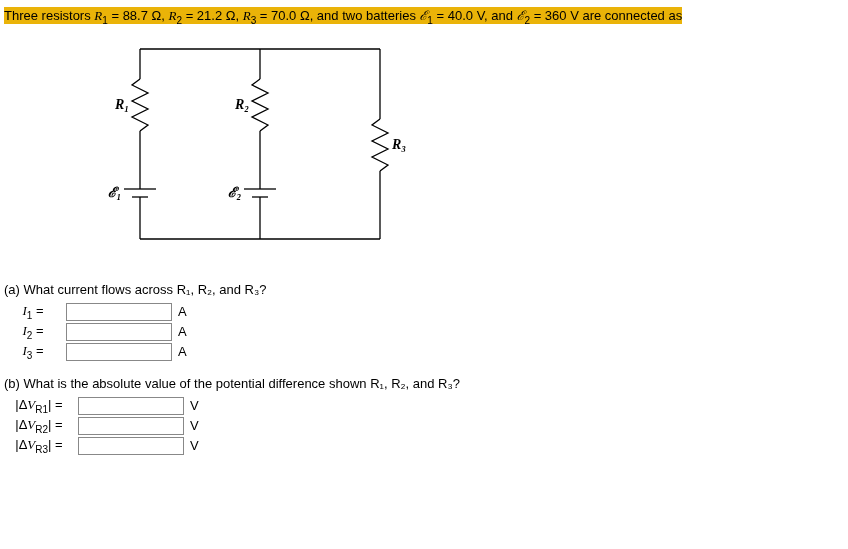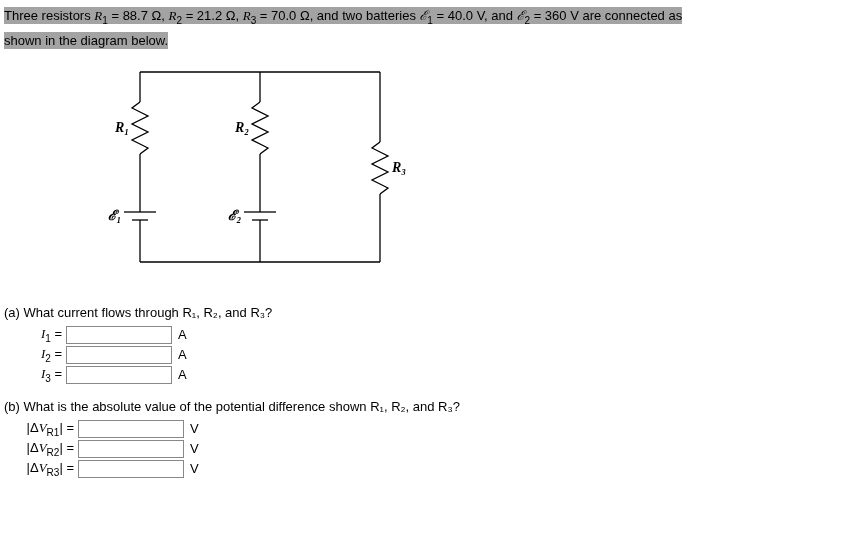--- a/index.html
+++ b/index.html
@@ -5,21 +5,21 @@
   body {
     font-family: Arial, Helvetica, sans-serif;
     font-size: 13px;
     color: #000;
     margin: 0;
     padding: 0;
     width: 848px;
     background: #fff;
   }
   .highlight {
-    background-color: #a3a3a3;
+    background-color: #eab308;
     line-height: 1.6;
   }
   .problem-text {
     margin: 4px 4px 10px 4px;
     line-height: 1.8;
   }
   .problem-text span {
     padding: 1px 0;
   }
   .sub {
@@ -36,21 +36,21 @@
   }
   .input-row {
     margin: 2px 4px;
     display: flex;
     align-items: center;
     gap: 4px;
   }
   .input-row .lbl {
     display: inline-block;
     min-width: 58px;
-    text-align: right;
+    text-align: center;
     font-family: 'Times New Roman', serif;
     font-style: italic;
   }
   .input-row .lbl .sub { font-style: normal; font-family: Arial; }
   .input-row input[type="text"] {
     width: 100px;
     height: 16px;
     border: 1px solid #888;
     font-size: 12px;
     padding: 0 2px;
@@ -64,21 +64,20 @@
     font-family: Arial;
   }
 </style>
 </head>
 <body>
 
 <div class="problem-text">
   <span class="highlight">
     <span>Three resistors </span><span class="ital">R</span><span class="sub">1</span><span> = 88.7 Ω, </span><span class="ital">R</span><span class="sub">2</span><span> = 21.2 Ω, </span><span class="ital">R</span><span class="sub">3</span><span> = 70.0 Ω, and two batteries </span><span class="ital">ℰ</span><span class="sub">1</span><span> = 40.0 V, and </span><span class="ital">ℰ</span><span class="sub">2</span><span> = 360 V are connected as</span>
   </span><br>
-  <span class="highlight">shown in the diagram below.</span>
 </div>
 
 <div class="diagram-wrap">
 <svg width="360" height="220" viewBox="0 0 360 220">
   <g stroke="#000" stroke-width="1.3" fill="none">
 
     <line x1="80" y1="10" x2="320" y2="10"></line>
 
     <line x1="80" y1="200" x2="320" y2="200"></line>
 
@@ -107,21 +106,21 @@
   <g font-family="Times New Roman, serif" font-style="italic" font-size="14" fill="#000">
     <text x="55" y="70">R₁</text>
     <text x="175" y="70">R₂</text>
     <text x="332" y="110">R₃</text>
     <text x="48" y="158">ℰ₁</text>
     <text x="168" y="158">ℰ₂</text>
   </g>
 </svg>
 </div>
 
-<div class="question">(a) What current flows through R₁, R₂, and R₃?</div>
+<div class="question">(a) What current flows across R₁, R₂, and R₃?</div>
 
 <div class="input-row">
   <span class="lbl"><span>I</span><span class="sub">1</span><span class="eq"> = </span></span>
   <input type="text" style="">
   <span class="unit">A</span>
 </div>
 <div class="input-row">
   <span class="lbl"><span>I</span><span class="sub">2</span><span class="eq"> = </span></span>
   <input type="text" style="">
   <span class="unit">A</span>

